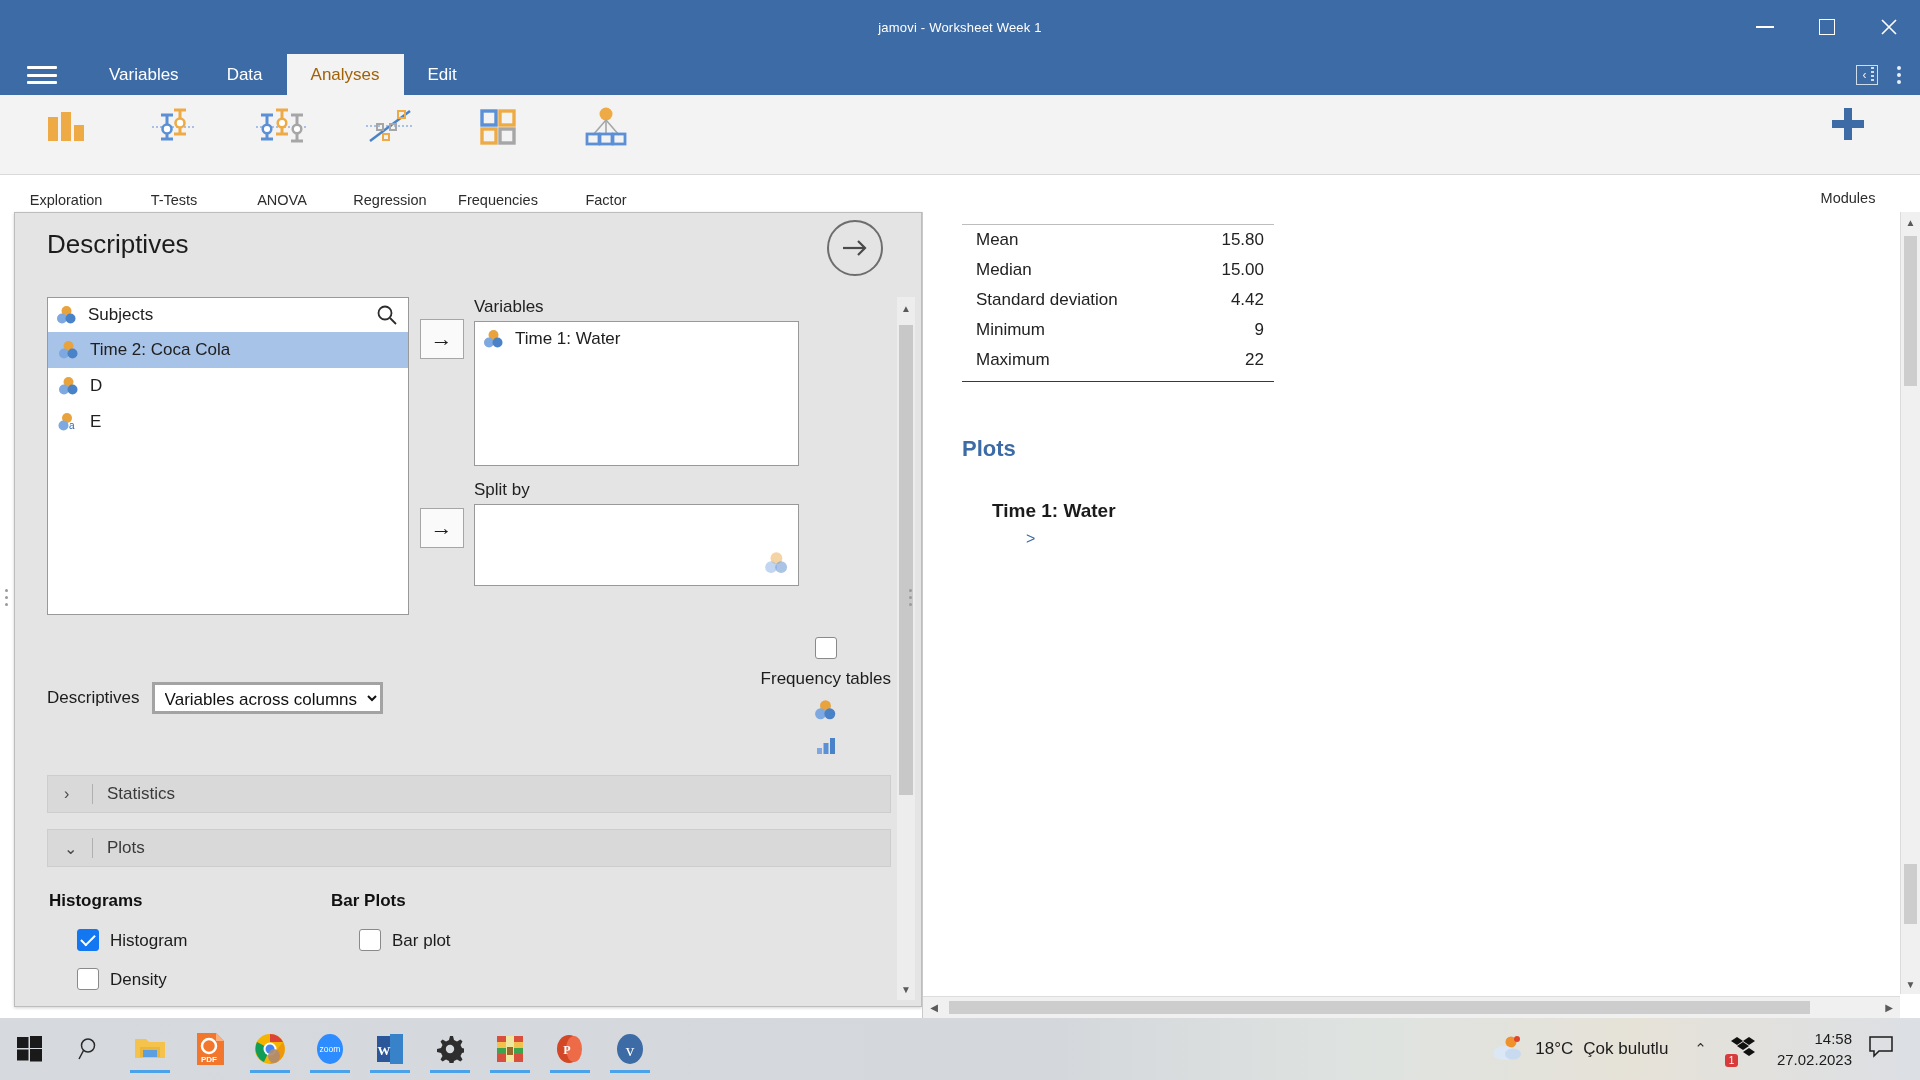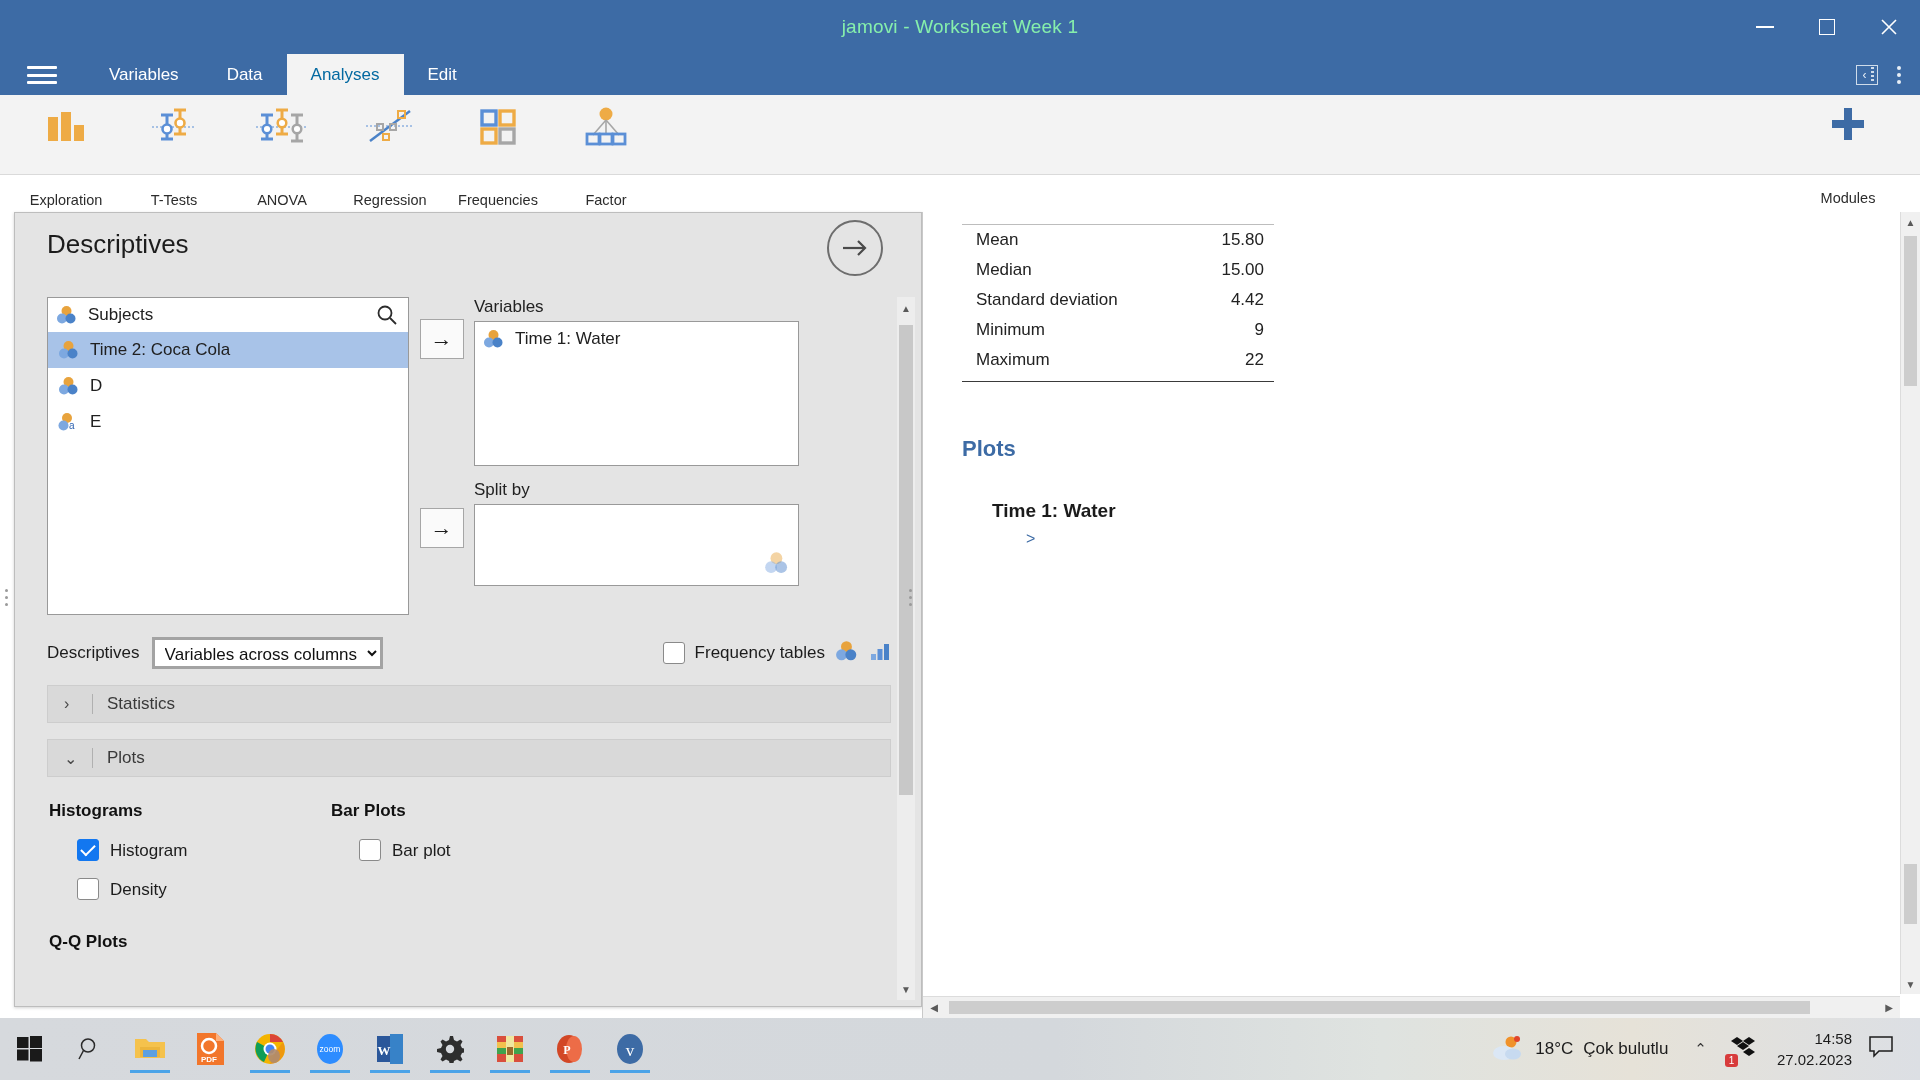--- a/index.html
+++ b/index.html
@@ -10,21 +10,21 @@
     background: #ffffff;
   }
 
   
   .titlebar {
     position: absolute; top: 0; left: 0; width: 1920px; height: 54px;
     background: #3d6ba5;
     display: flex; align-items: center; justify-content: center;
   }
   .titlebar-text {
-    color: #86efac; font-size: 19px; letter-spacing: .2px;
+    color: #ffffff; font-size: 13px; letter-spacing: .2px;
   }
   .win-ctrls {
     position: absolute; right: 0; top: 0; height: 54px; display: flex;
   }
   .win-btn {
     width: 62px; height: 54px; display: flex; align-items: center; justify-content: center;
     color: #fff;
   }
   .win-min { width: 18px; height: 1.5px; background: #fff; }
   .win-max { width: 16px; height: 16px; border: 1.6px solid #fff; }
@@ -38,21 +38,21 @@
   .hamburger {
     position: absolute; left: 27px; top: 10px; width: 30px; height: 22px;
     display: flex; flex-direction: column; justify-content: space-between; padding: 2px 0;
   }
   .hamburger span { display: block; height: 3px; background: #fff; border-radius: 1px; }
   .tabs { position: absolute; left: 85px; top: 0; display: flex; height: 41px; }
   .tab {
     padding: 0 24px; height: 41px; display: flex; align-items: center;
     color: #ffffff; font-size: 17px;
   }
-  .tab.active { background: #f3f3f3; color: #0369a1; }
+  .tab.active { background: #f3f3f3; color: #a16207; }
   .menubar-right { position: absolute; right: 10px; top: 0; height: 41px; display:flex; align-items:center; gap:10px;}
   .panel-toggle-icon {
     width: 22px; height: 20px; border: 1.8px solid #cfdcea; position: relative;
     display:flex; align-items:center; justify-content:center;
   }
   .panel-toggle-icon::after {
     content:''; position:absolute; right:3px; top:1px; bottom:1px; width:3px;
     background: repeating-linear-gradient(#cfdcea 0 2px, transparent 2px 4px);
   }
   .panel-toggle-icon span { color:#e8eff7; font-size: 12px; line-height: 1; margin-right: 5px;}
@@ -135,21 +135,21 @@
 
   .descr-row {
     display: flex; align-items: center; margin-top: 22px; gap: 12px;
   }
   .descr-label { font-size: 17px; color: #1c1c1c; }
   .descr-select {
     font-family: "Liberation Sans", sans-serif; font-size: 17px;
     padding: 4px 6px; border: 3px solid #a3a3a3; background: #fff; color: #111;
     height: 32px;
   }
-  .freq-group { margin-left: auto; display: flex; align-items: center; gap: 10px; }
+  .freq-group { margin-left: auto; display: flex; align-items: center; gap: 10px; flex-direction: column; }
   .cbox {
     width: 22px; height: 22px; border: 1px solid #8a8a8a; background: #fff; border-radius: 3px;
     display: inline-flex; align-items: center; justify-content: center; flex: none;
   }
   .cbox.checked { background: #1277f0; border-color: #1277f0; }
   .cbox.checked::after {
     content: ''; width: 6px; height: 12px; border: solid #fff;
     border-width: 0 2.6px 2.6px 0; transform: rotate(45deg) translate(-1px,-1px);
   }
   .cbox.disabled { background: #c6c6c6; border-color: #c6c6c6; }

